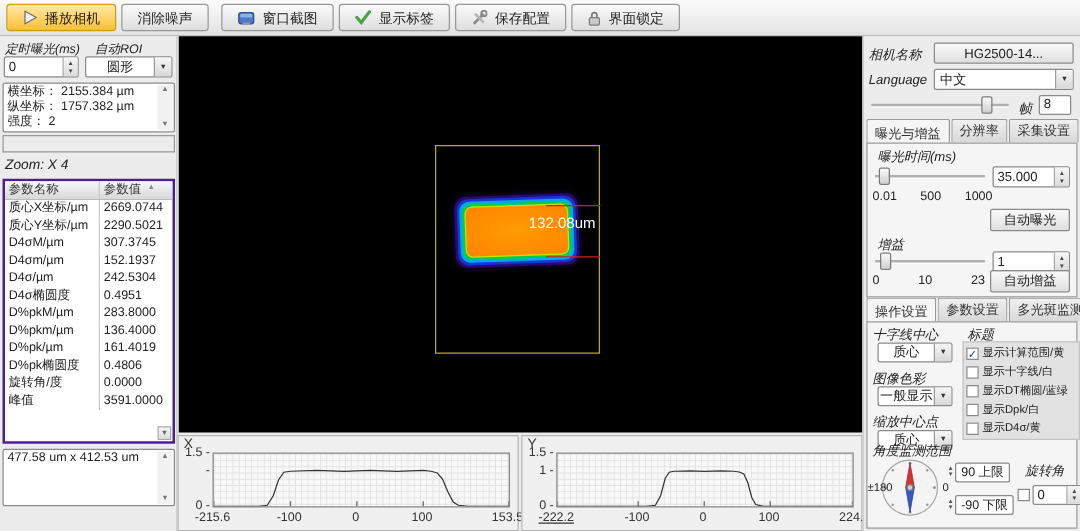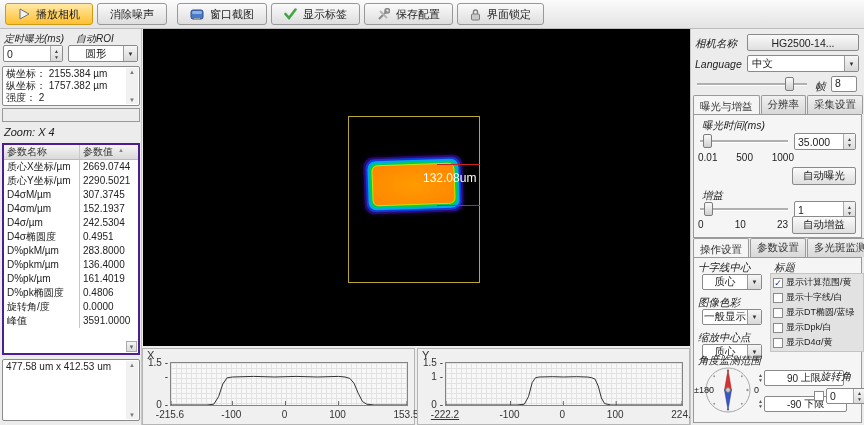--- a/index.html
+++ b/index.html
@@ -90,21 +90,21 @@
          color:#333; white-space:nowrap; }
   .tab.active { background:#f5f5f5; padding-top:4px; }
   .groupbox { position:absolute; left:2px; right:2px; border:1px solid #9a9a9a; background:#f5f5f5; }
   .chk-item { display:flex; align-items:center; gap:3px; height:15px; }
   .chk { width:10px; height:10px; background:#fff; border:1px solid #8a8a8a; font-size:9px;
          line-height:9px; text-align:center; color:#1b3f8f; flex:0 0 auto; }
   .chk-lab { font-size:9px; white-space:nowrap; }
   .limit { position:absolute; display:flex; align-items:center; gap:1px; }
   .limit .arr { display:flex; flex-direction:column; font-size:5px; color:#555; line-height:5px; }
   .limit .box { background:#fff; border:1px solid #8a8a8a; border-radius:2px; height:16px;
-                padding:0 22px; font-size:10px; display:flex; align-items:center; white-space:nowrap; }
+                padding:0 4px; font-size:10px; display:flex; align-items:center; white-space:nowrap; }
 </style>
 </head>
 <body>
 
 <div class="toolbar">
   <div class="tbtn active">
     <svg width="12" height="12" viewBox="0 0 12 12">
         <polygon points="2,1 11,6 2,11" fill="#f2f2f2" stroke="#6f6f6f"></polygon>
       </svg>
     <span>播放相机</span>
@@ -223,21 +223,21 @@
           <div class="tcell val">0.0000</div>
         </div>
         <div class="trow">
           <div class="tcell name">峰值</div>
           <div class="tcell val">3591.0000</div>
         </div>
       </div>
     <div class="tbl-scroll">▼</div>
   </div>
 
-  <div class="wbox" style="position:absolute;left:2px;top:330px;width:138px;height:62px">
+  <div class="wbox" style="position:absolute;left:2px;top:330px;width:138px;height:46px">
     <div style="padding:1px 3px;font-size:10px">477.58 um x 412.53 um</div>
     <div class="scrollcol">
         <span>▲</span>
         <span>▼</span>
       </div>
   </div>
 </div>
 
 <div class="image-view">
   <div class="roi-rect" style="left:205px;top:87px;width:132px;height:167px"></div>

